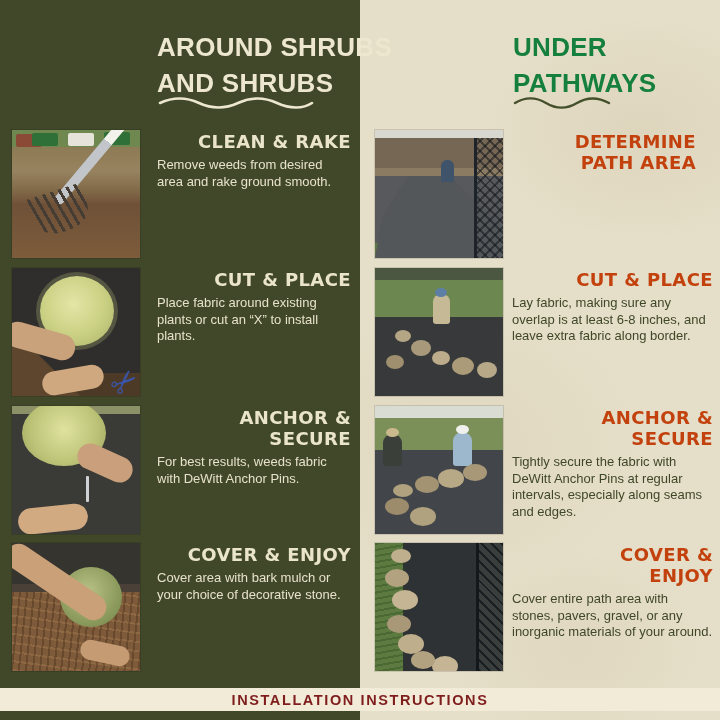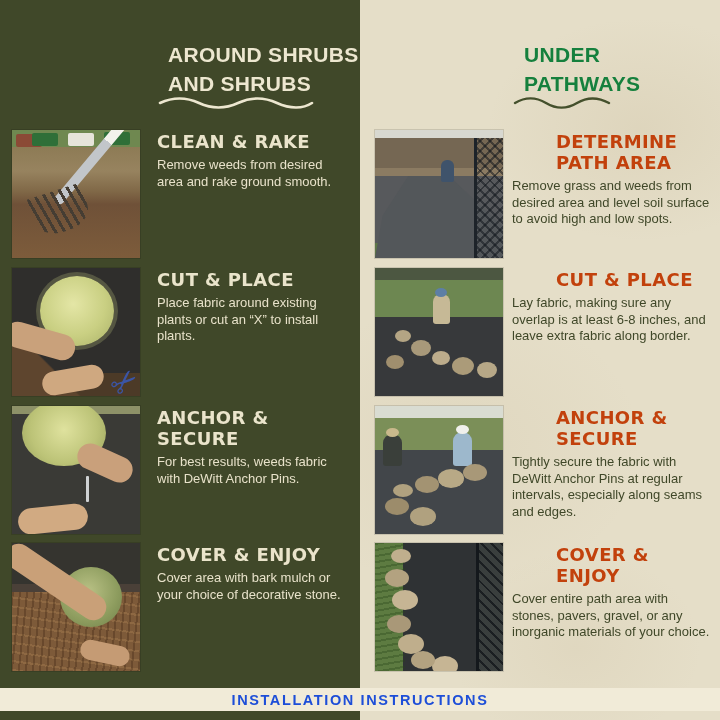--- a/index.html
+++ b/index.html
@@ -10,44 +10,44 @@
   
   .col-left{position:absolute;left:0;top:0;width:360px;height:720px;background:#404829;}
   .col-right{
     position:absolute;left:360px;top:0;width:360px;height:720px;background:#E5DEC8;
     background-image:
       radial-gradient(ellipse 220px 160px at 78% 18%, rgba(178,158,118,0.14), transparent 70%),
       radial-gradient(ellipse 260px 210px at 28% 62%, rgba(178,158,118,0.10), transparent 70%),
       radial-gradient(ellipse 180px 140px at 60% 90%, rgba(178,158,118,0.10), transparent 70%);
   }
   
-  .col-title{position:absolute;margin:11px;font-weight:bold;font-size:21px;line-height:1.38;letter-spacing:0.3px;}
+  .col-title{position:absolute;margin:0;font-weight:bold;font-size:26px;line-height:1.38;letter-spacing:0.3px;}
   .title-left{left:157px;top:30px;color:#EDE7D0;}
   .title-right{left:513px;top:30px;color:#15803d;}
   .wave{position:absolute;}
   .wave-left{left:157px;top:96px;}
   .wave-right{left:512px;top:96px;}
   
   .photo{position:absolute;width:128px;height:128px;overflow:hidden;box-shadow:0 0 0 1px rgba(0,0,0,0.12);}
   .ph-x-l{left:12px;} .ph-x-r{left:375px;}
   .row1{top:130px;} .row2{top:268px;} .row3{top:406px;} .row4{top:543px;}
   .step-text{position:absolute;width:194px;}
   .tx-l{left:157px;} .tx-r{left:512px;width:201px;}
   .t-row1{top:131px;} .t-row2{top:269px;} .t-row3{top:407px;} .t-row4{top:544px;}
-  .step-heading{margin:0;font-family:"DejaVu Sans",sans-serif;font-weight:bold;font-size:18px;line-height:1.18;letter-spacing:0.4px;}
+  .step-heading{margin:0;font-family:"DejaVu Sans",sans-serif;font-weight:bold;font-size:18px;line-height:1.18;letter-spacing:0.4px;text-align:right;}
   .h-cream{color:#EAE4CB;} .h-green{color:#c2410c;margin-left:44px;}
   .w-narrow{max-width:140px;}
   .step-body{margin:5px 0 0;font-size:13px;line-height:1.27;}
   .b-cream{color:#E8E2CA;} .b-green{color:#3F4728;}
   
   .footer-band{
     position:absolute;left:0;top:688px;width:720px;height:23px;background:#F1EBD8;
     display:flex;align-items:center;justify-content:center;
   }
-  .footer-label{font-weight:bold;font-size:14.5px;letter-spacing:1.6px;color:#1d4ed8;}
+  .footer-label{font-weight:bold;font-size:14.5px;letter-spacing:1.6px;color:#7f1d1d;}
   
   .shape{position:absolute;}
   
   .p-l1{background:linear-gradient(180deg,#6f8850 0%,#6f8850 13%,#8d7b55 13%,#97835f 32%,#806847 48%,#6f5138 58%,#7d5c3b 100%);}
   .pots{left:20px;top:3px;width:26px;height:13px;background:#2f6f38;border-radius:2px;
         box-shadow:36px 0 0 #e6e4da,72px -1px 0 #2f6f38,-16px 1px 0 #8b4a36;}
   .rake-handle{right:4px;top:-14px;width:10px;height:118px;border-radius:5px;
         background:linear-gradient(180deg,#f3f2ec 0 32%,#c2c6ca 32% 100%);
         transform:rotate(40deg);transform-origin:top right;}
   .rake-head{left:20px;bottom:26px;width:56px;height:42px;transform:rotate(-18deg);
@@ -173,21 +173,20 @@
     <p class="step-body b-cream">Cover area with bark mulch or your choice of decorative stone.</p>
   </div>
 
   <div class="photo ph-x-r row1 p-r1">
     <div class="shape path-1"></div>
     <div class="shape fence-1"></div>
     <div class="shape worker-1"></div>
   </div>
   <div class="step-text tx-r t-row1">
     <h3 class="step-heading h-green w-narrow">DETERMINE PATH AREA</h3>
-    <p class="step-body b-green">Remove grass and weeds from desired area and level soil surface to avoid high and low spots.</p>
   </div>
 
   <div class="photo ph-x-r row2 p-r2">
     <div class="shape worker-2"></div>
     <div class="shape cap-2"></div>
     <div class="shape stones-2"></div>
   </div>
   <div class="step-text tx-r t-row2">
     <h3 class="step-heading h-green">CUT &amp; PLACE</h3>
     <p class="step-body b-green">Lay fabric, making sure any overlap is at least 6-8 inches, and leave extra fabric along border.</p>
@@ -205,20 +204,20 @@
     <p class="step-body b-green">Tightly secure the fabric with DeWitt Anchor Pins at regular intervals, especially along seams and edges.</p>
   </div>
 
   <div class="photo ph-x-r row4 p-r4">
     <div class="shape grass-edge-4"></div>
     <div class="shape fence-4"></div>
     <div class="shape stones-4"></div>
   </div>
   <div class="step-text tx-r t-row4">
     <h3 class="step-heading h-green">COVER &amp; ENJOY</h3>
-    <p class="step-body b-green">Cover entire path area with stones, pavers, gravel, or any inorganic materials of your choice.</p>
+    <p class="step-body b-green">Cover entire path area with stones, pavers, gravel, or any inorganic materials of your around.</p>
   </div>
 
   <div class="footer-band">
     <span class="footer-label">INSTALLATION INSTRUCTIONS</span>
   </div>
 
 </div>
 
 </body></html>

